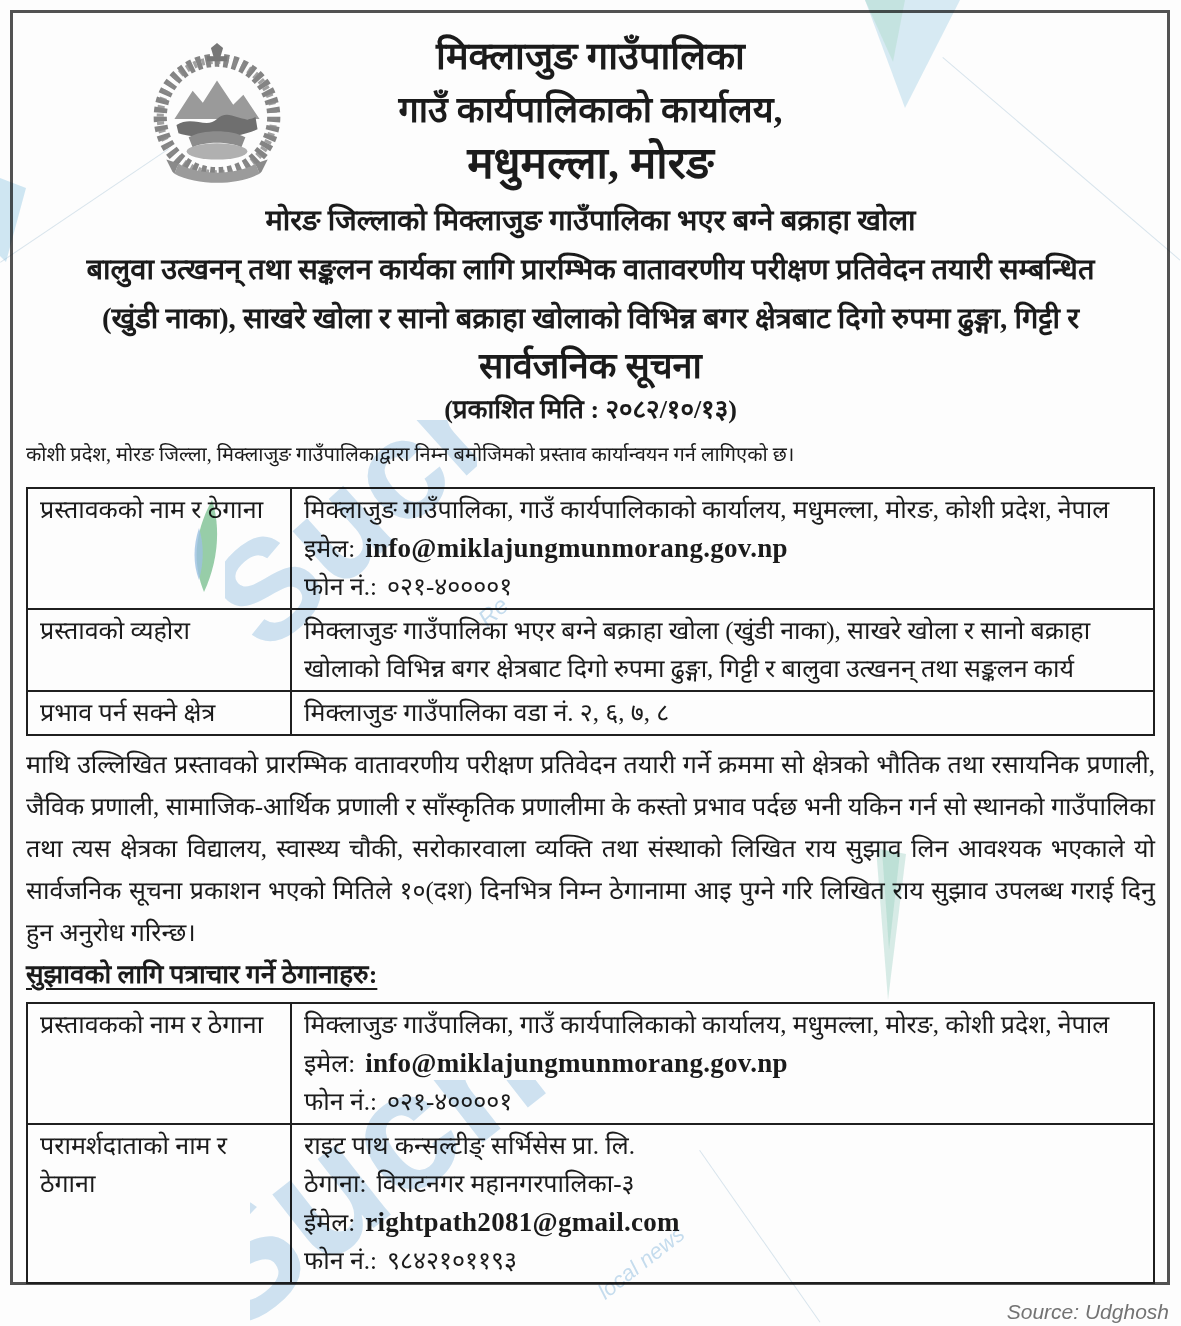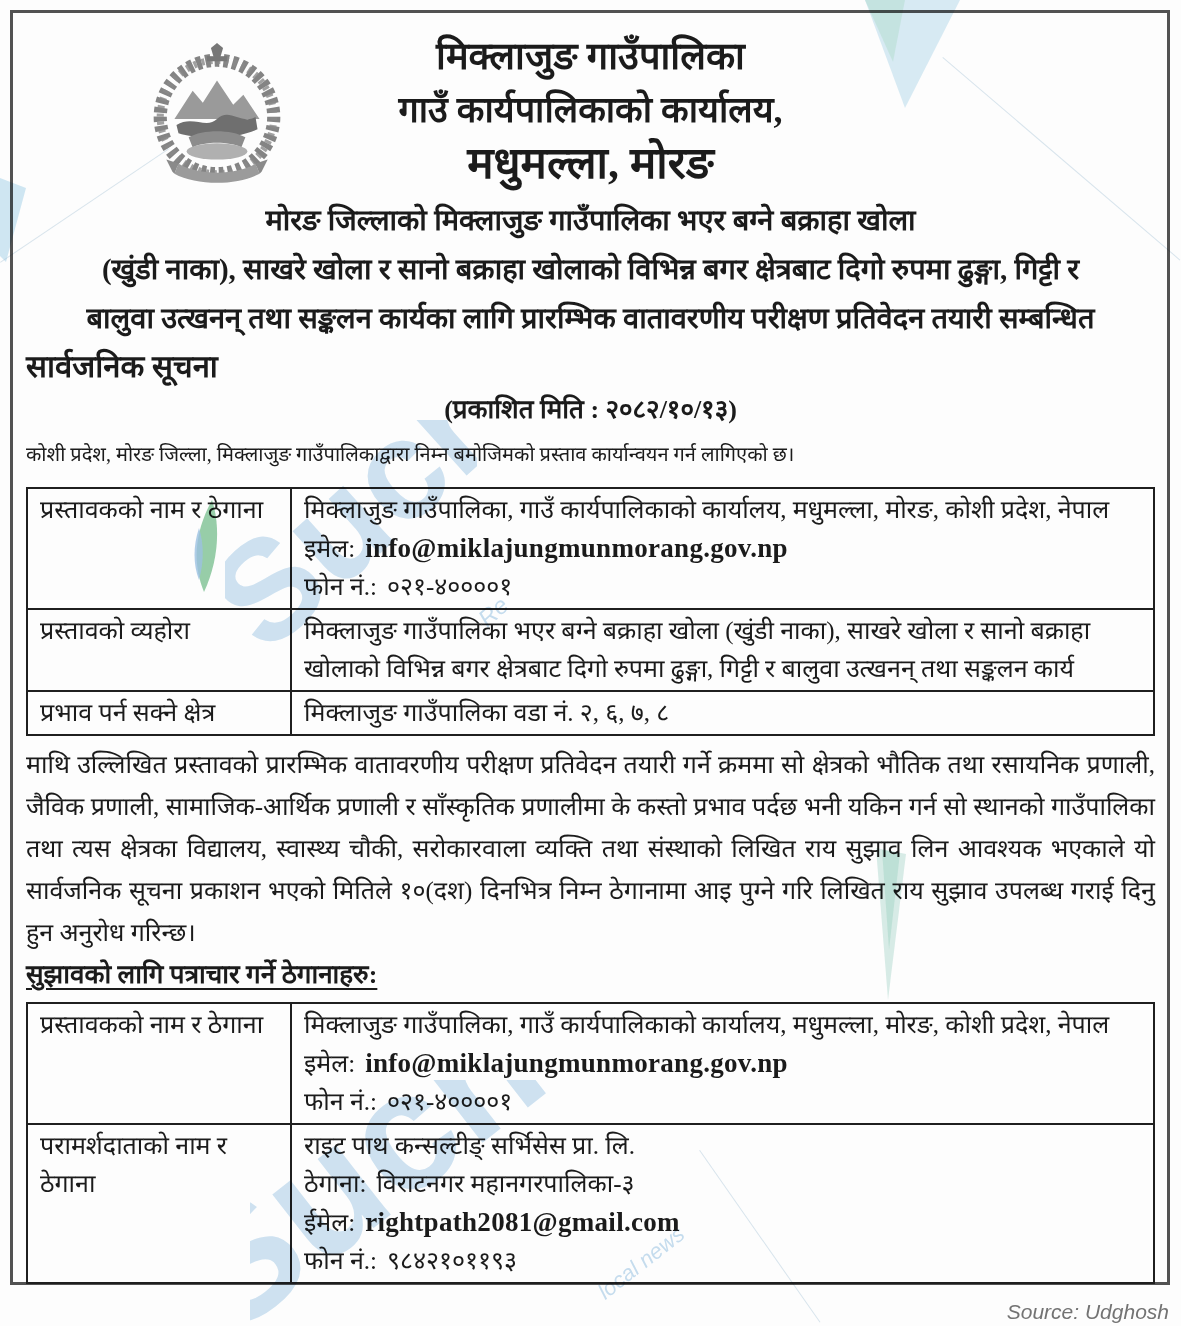--- a/index.html
+++ b/index.html
@@ -19,21 +19,21 @@
   
   .logo { position:absolute; left:120px; top:29px; width:168px; height:152px; }
 
   
   .hdr { text-align:center; font-weight:bold; }
   .hdr-l1 { font-size:38px; line-height:54px; }
   .hdr-l2 { font-size:36px; line-height:55px; }
   .hdr-l3 { font-size:44px; line-height:52px; }
   .ttl { text-align:center; font-weight:bold; font-size:29px; line-height:49px; }
   .ttl-first { margin-top:6px; }
-  .notice-type { font-weight:bold; font-size:31px; line-height:47px; }
+  .notice-type { text-align:center; font-weight:bold; font-size:36px; line-height:47px; }
   .pub-date { text-align:center; font-weight:bold; font-size:26px; line-height:40px; }
 
   
   .intro { font-size:20px; line-height:40px; margin:4px 0 13px 0; }
   .para  { font-size:25px; line-height:42px; margin:8px 0 0 0; text-align:justify; }
   .sec-head {
     font-size:26px; font-weight:bold; line-height:38px; margin:2px 0 8px 0;
     text-decoration:underline; text-underline-offset:5px; text-decoration-thickness:2px;
   }
 
@@ -101,22 +101,22 @@
 
     <div class="inner">
 
       <div class="hdr">
         <div class="hdr-l1">मिक्लाजुङ गाउँपालिका</div>
         <div class="hdr-l2">गाउँ कार्यपालिकाको कार्यालय,</div>
         <div class="hdr-l3">मधुमल्ला, मोरङ</div>
       </div>
 
       <div class="ttl ttl-first">मोरङ जिल्लाको मिक्लाजुङ गाउँपालिका भएर बग्ने बक्राहा खोला</div>
+      <div class="ttl">बालुवा उत्खनन् तथा सङ्कलन कार्यका लागि प्रारम्भिक वातावरणीय परीक्षण प्रतिवेदन तयारी सम्बन्धित</div>
       <div class="ttl">(खुंडी नाका), साखरे खोला र सानो बक्राहा खोलाको विभिन्न बगर क्षेत्रबाट दिगो रुपमा ढुङ्गा, गिट्टी र</div>
-      <div class="ttl">बालुवा उत्खनन् तथा सङ्कलन कार्यका लागि प्रारम्भिक वातावरणीय परीक्षण प्रतिवेदन तयारी सम्बन्धित</div>
       <div class="notice-type">सार्वजनिक सूचना</div>
       <div class="pub-date">(प्रकाशित मिति : २०८२/१०/१३)</div>
 
       <div class="intro">कोशी प्रदेश, मोरङ जिल्ला, मिक्लाजुङ गाउँपालिकाद्वारा निम्न बमोजिमको प्रस्ताव कार्यान्वयन गर्न लागिएको छ।</div>
 
       <table class="grid tbl1">
         <tbody>
             <tr>
           <td class="c1">प्रस्तावकको नाम र ठेगाना</td>
           <td>

